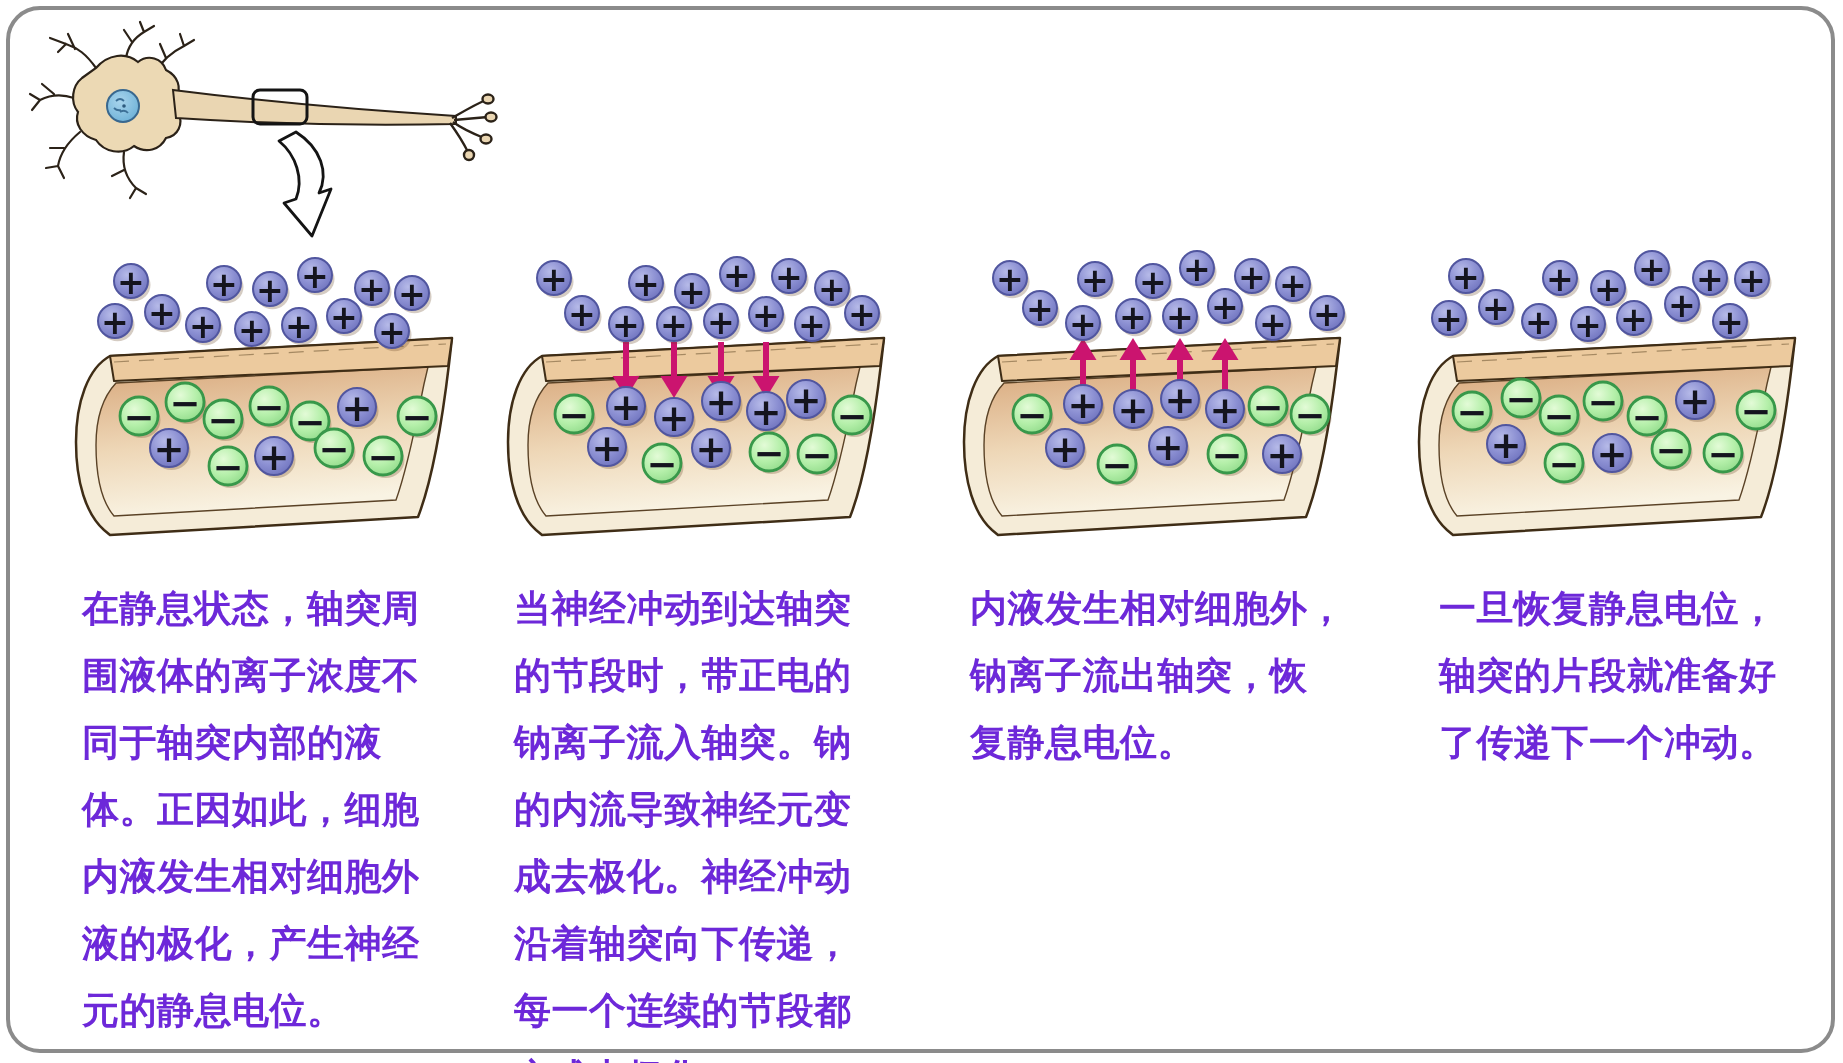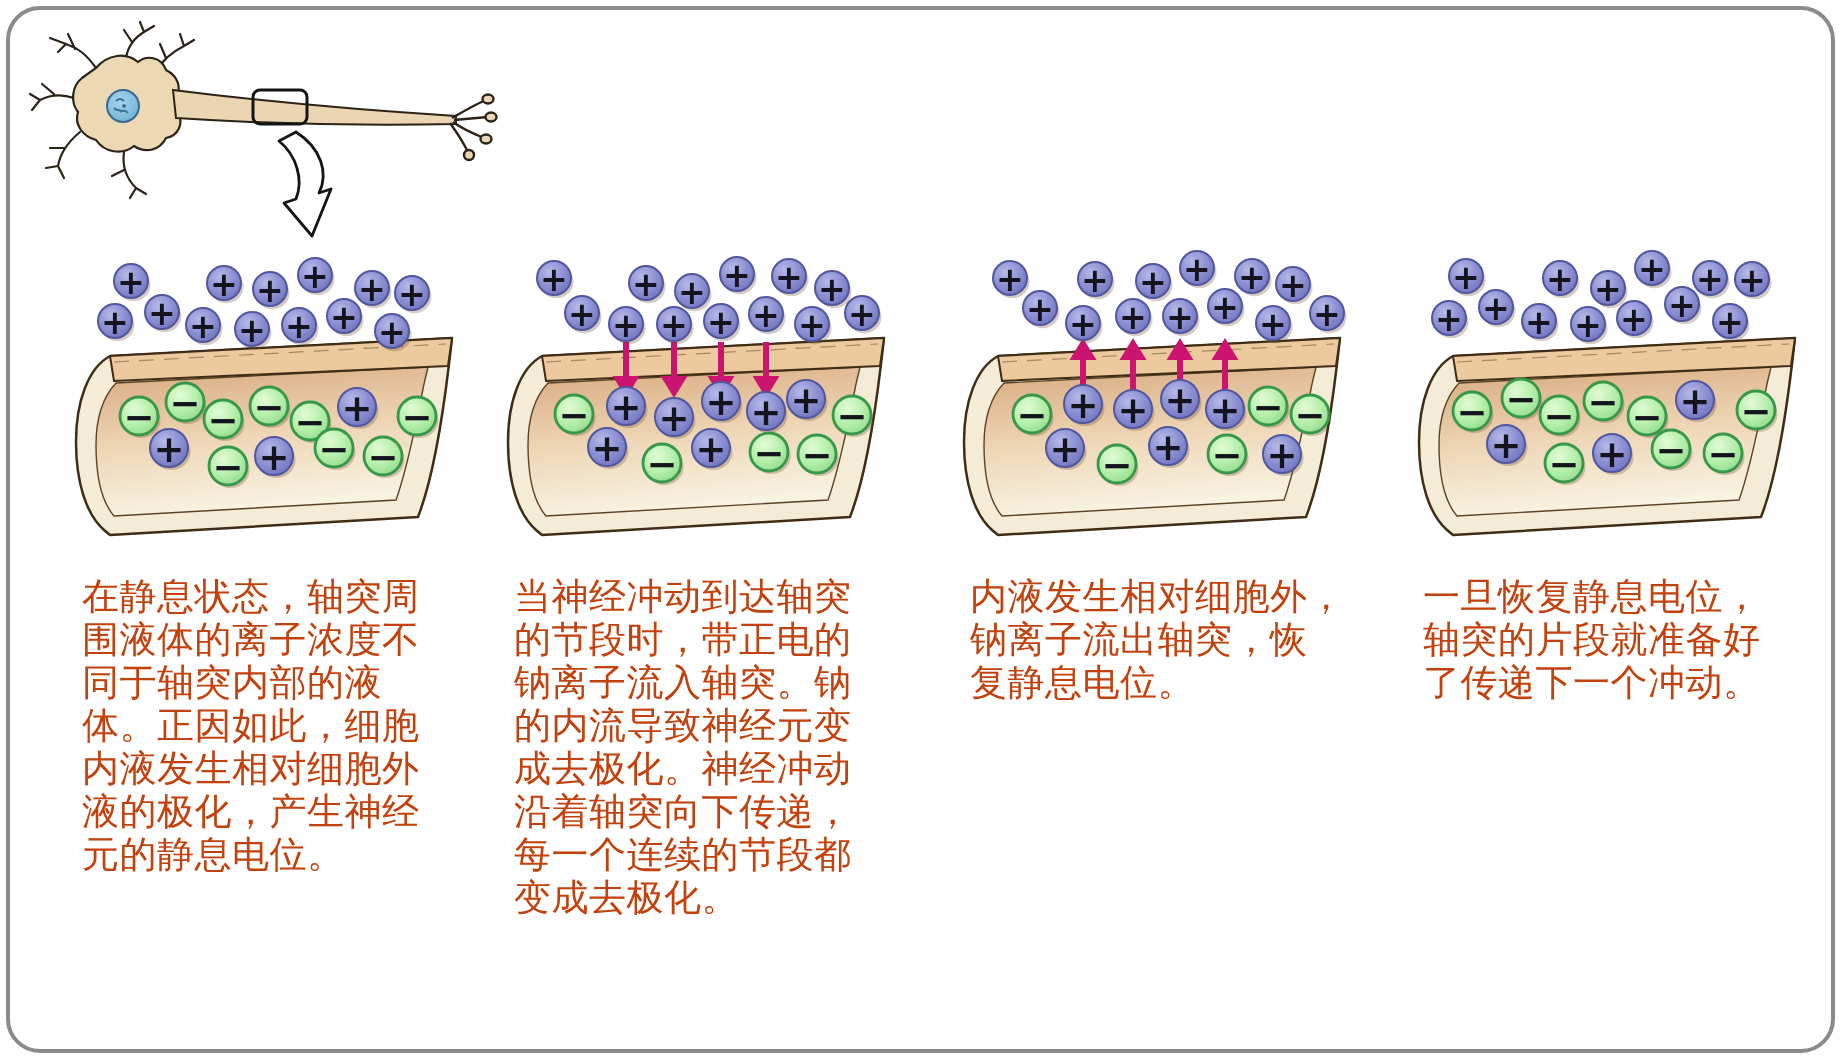--- a/index.html
+++ b/index.html
@@ -2,23 +2,23 @@
 <html><head>
 <meta charset="utf-8">
 <style>
   html,body{margin:0;padding:0;background:#fff;}
   #stage{position:relative;width:1843px;height:1063px;background:#ffffff;overflow:hidden;
          font-family:"Liberation Serif","DejaVu Serif",serif;}
   .frame{position:absolute;left:6px;top:6px;right:8px;bottom:10px;border:4px solid #8b8b8b;border-radius:34px;}
   .neuron-wrap{position:absolute;left:28px;top:20px;width:470px;height:228px;}
   .panel{position:absolute;top:236px;width:422px;}
   .panel svg.axon{display:block;width:420px;height:312px;}
-  .caption{white-space:pre-line;margin:27px 0 0 30px;font-size:37px;line-height:43px;color:#c2410c;
-           letter-spacing:0.5px;}
-  .panel-3 .caption{margin-left:28px;}
+  .caption{white-space:pre-line;margin:27px 0 0 30px;font-size:37px;line-height:67px;color:#6d28d9;
+           letter-spacing:0.5px;font-weight:bold;}
+  .panel-3 .caption{margin-left:44px;}
   #p0{left:52px;} #p1{left:484px;} #p2{left:940px;} #p3{left:1395px;}
   .defs-holder{position:absolute;width:0;height:0;overflow:hidden;}
 </style>
 </head>
 <body>
 
 <div id="stage">
   <div class="frame"></div>
 
   <svg class="defs-holder" aria-hidden="true">

